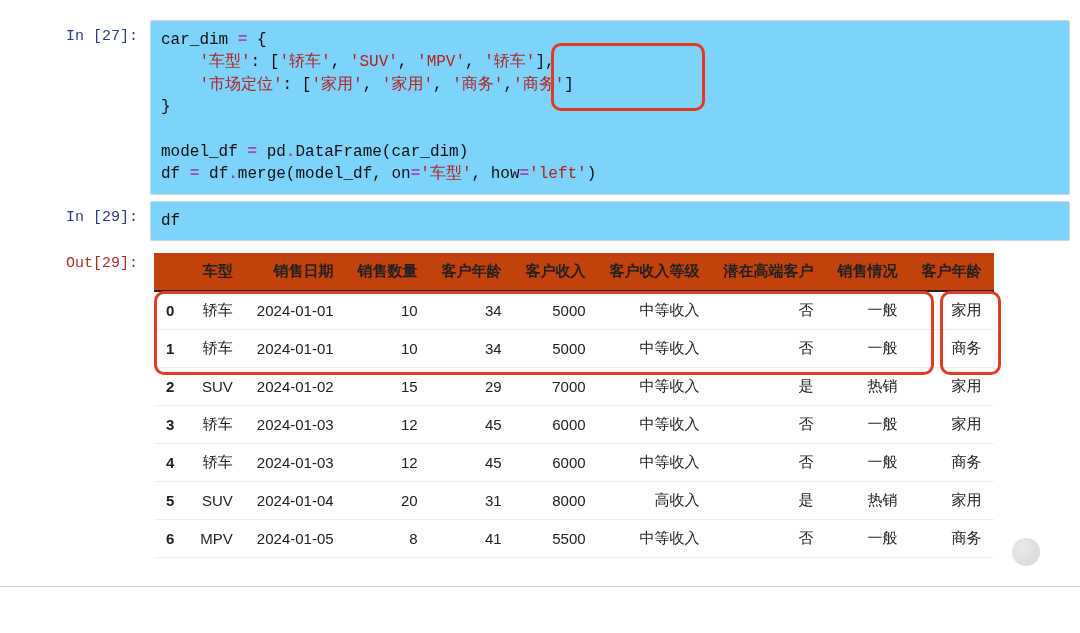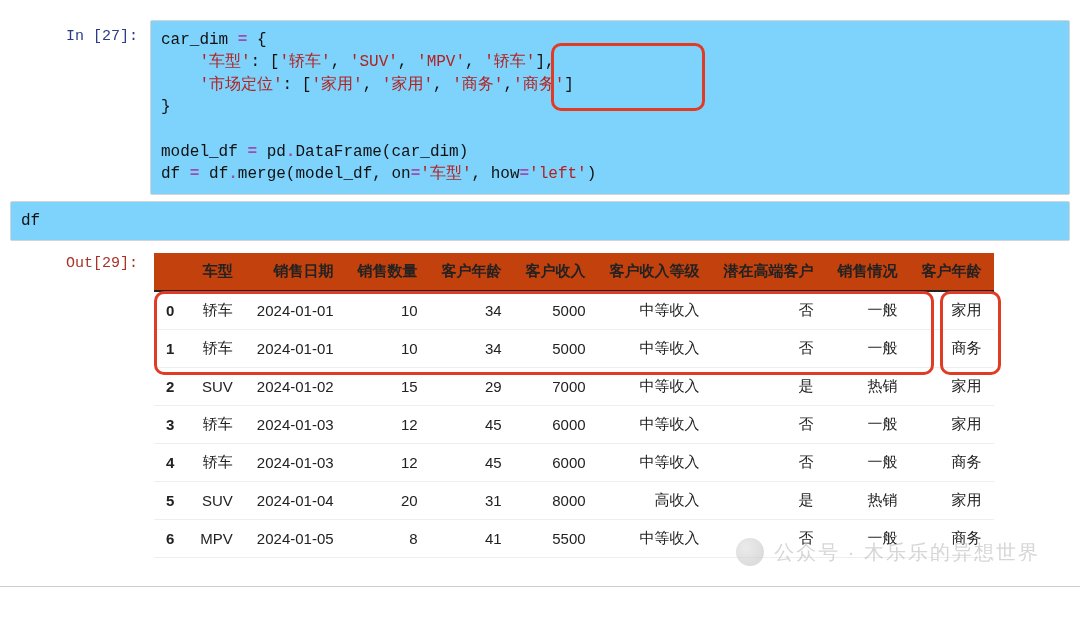--- a/index.html
+++ b/index.html
@@ -119,20 +119,21 @@
 <span>    </span><span class="tok-str">'车型'</span><span>: [</span><span class="tok-str">'轿车'</span><span>, </span><span class="tok-str">'SUV'</span><span>, </span><span class="tok-str">'MPV'</span><span>, </span><span class="tok-str">'轿车'</span><span>],</span>
 <span>    </span><span class="tok-str">'市场定位'</span><span>: [</span><span class="tok-str">'家用'</span><span>, </span><span class="tok-str">'家用'</span><span>, </span><span class="tok-str">'商务'</span><span>,</span><span class="tok-str">'商务'</span><span>]</span>
 <span>}</span>
 <span></span>
 <span>model_df </span><span class="tok-op">=</span><span> pd</span><span class="tok-op">.</span><span>DataFrame(car_dim)</span>
 <span>df </span><span class="tok-op">=</span><span> df</span><span class="tok-op">.</span><span>merge(model_df, on</span><span class="tok-op">=</span><span class="tok-str">'车型'</span><span>, how</span><span class="tok-op">=</span><span class="tok-str">'left'</span><span>)</span></span><div class="hl hl-code"></div></div>
     </div>
   </div>
 
   <div class="cell">
+    <div class="prompt in">In [29]:</div>
     <div class="cell-body">
       <div class="code-area"><span>df</span></div>
     </div>
   </div>
 
   <div class="cell">
     <div class="prompt out">Out[29]:</div>
     <div class="cell-body">
       <div class="df-wrapper">
         <table class="df">
@@ -238,16 +239,15 @@
             </tbody>
         </table>
         <div class="hl-rows"></div>
         <div class="hl-col"></div>
       </div>
     </div>
   </div>
 
   <div class="watermark">
     <span class="wm-icon"></span>
-    <span>公众号 · 木乐乐的异想世界</span>
   </div>
 
 </div>
 
 </body></html>

